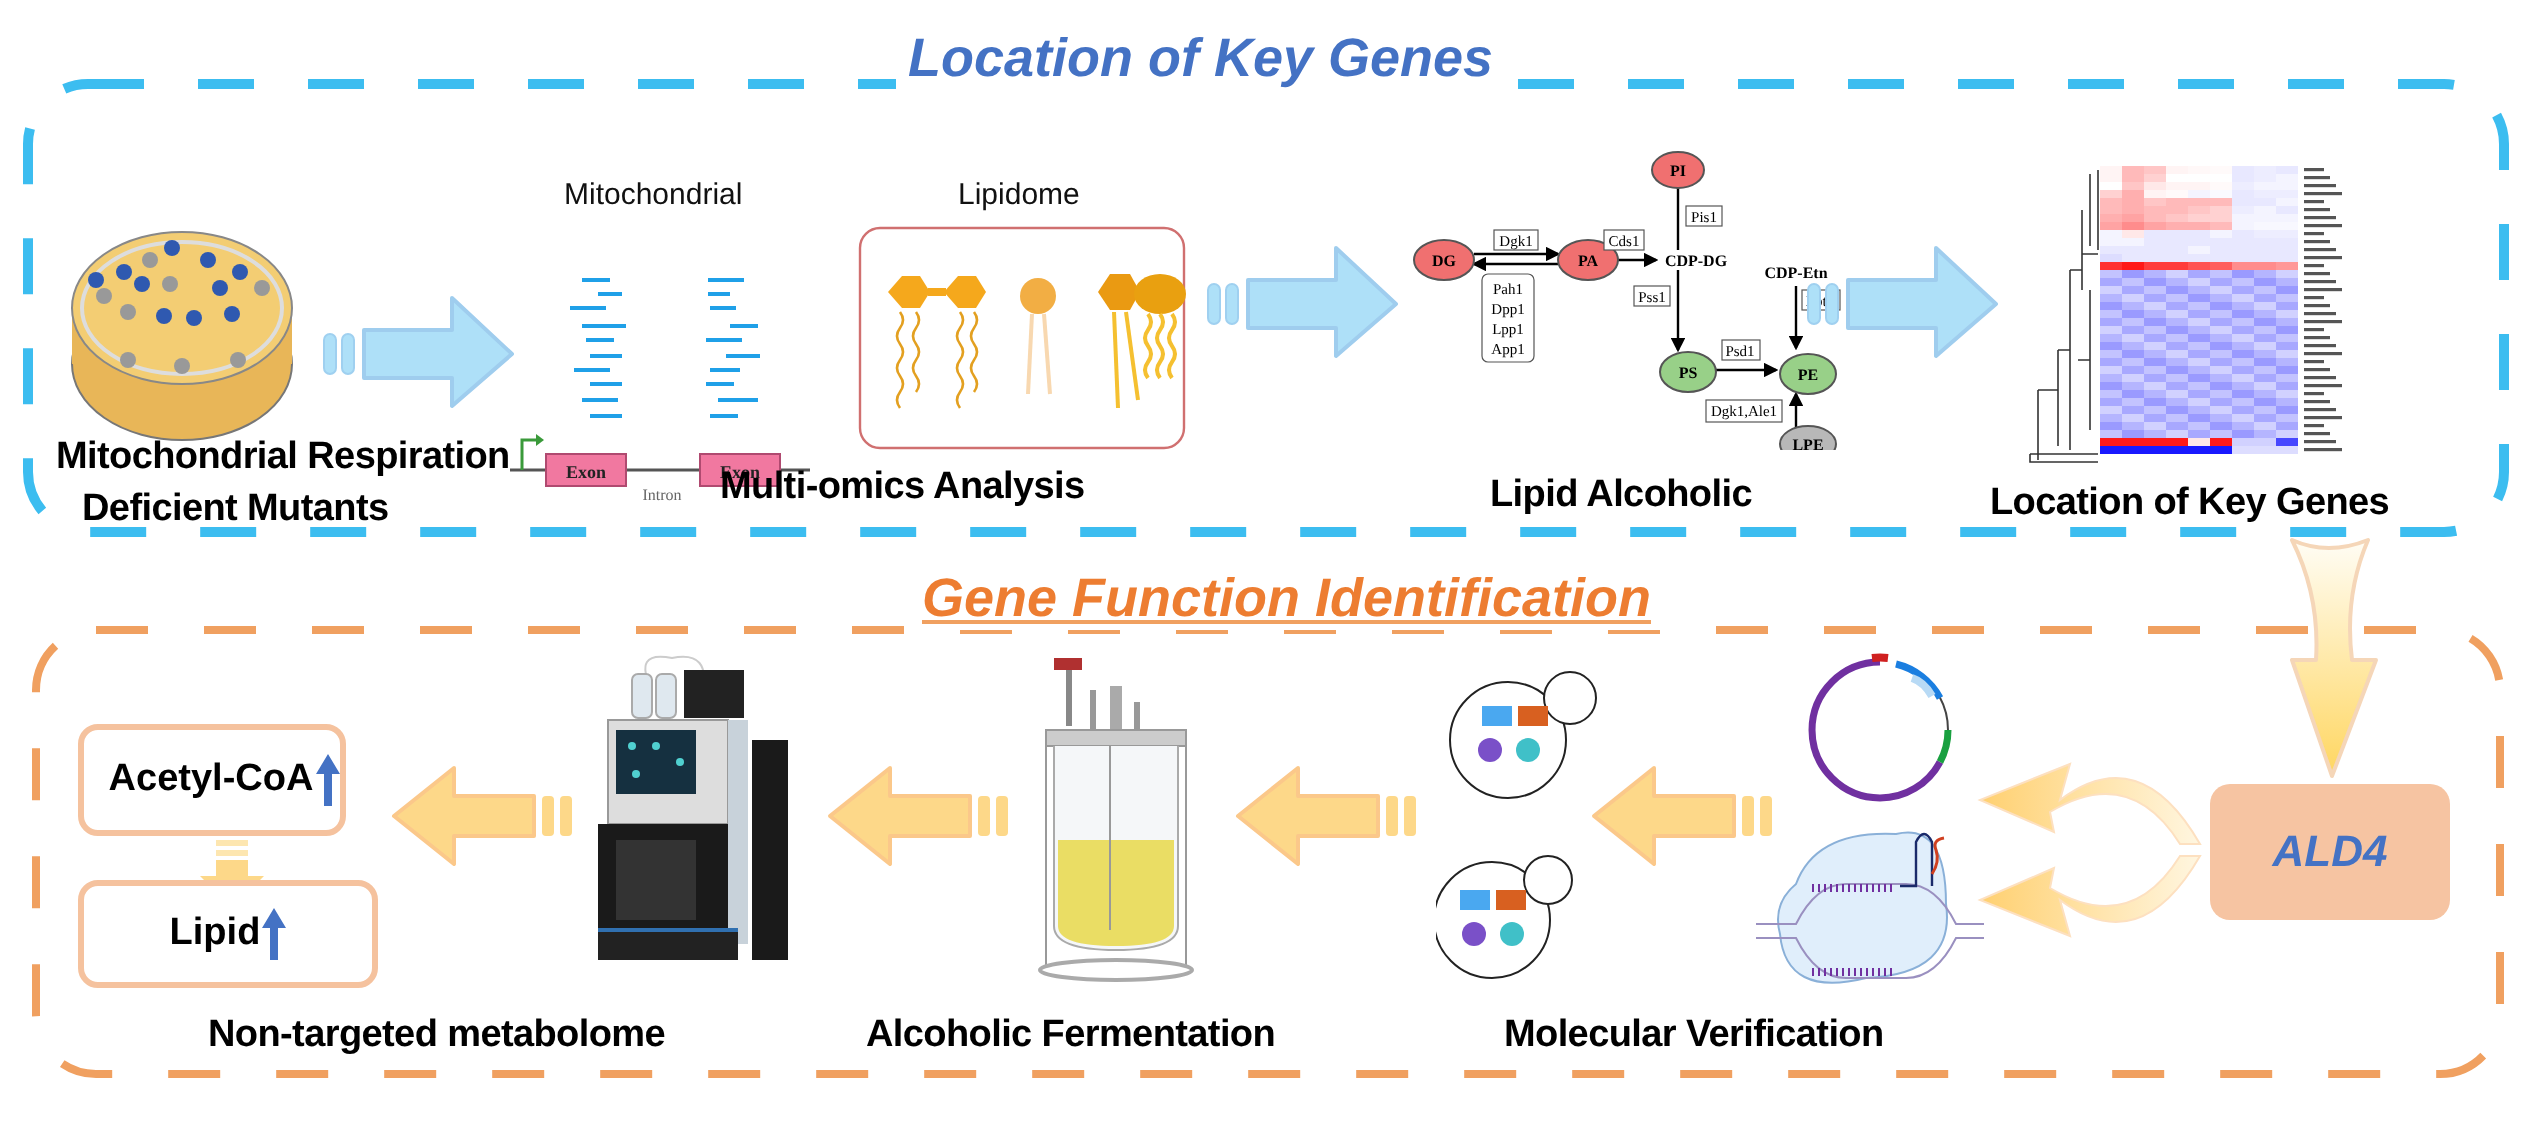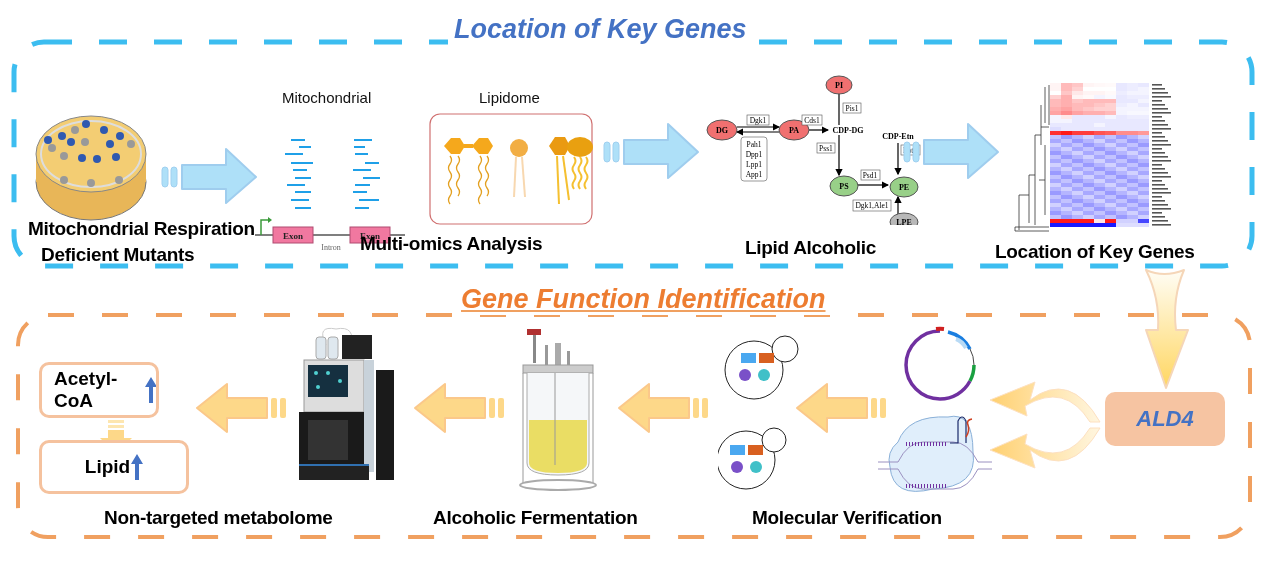--- a/index.html
+++ b/index.html
@@ -3,21 +3,21 @@
 <meta charset="utf-8">
 <style>
   html,body{margin:0;padding:0;background:#fff;}
   body{width:1268px;height:563px;position:relative;overflow:hidden;font-family:"Liberation Sans",sans-serif;}
   .abs{position:absolute;}
   .section-title{position:absolute;font-style:italic;font-weight:bold;font-size:27px;white-space:nowrap;background:#fff;padding:0 6px;}
   .caption{position:absolute;font-weight:bold;font-size:19px;color:#000;white-space:nowrap;letter-spacing:-0.3px;}
   .sub{position:absolute;font-size:15px;color:#111;white-space:nowrap;}
   svg text{font-family:"Liberation Serif",serif;}
   .box{position:absolute;border:3px solid #f5c29e;border-radius:10px;background:#fff;box-sizing:border-box;display:flex;align-items:center;justify-content:center;font-weight:bold;font-size:19px;color:#000;}
-  .ald4{position:absolute;left:1105px;top:392px;width:120px;height:54px;background:#f6c4a2;border-radius:10px;display:flex;align-items:center;justify-content:center;font-style:italic;font-weight:bold;font-size:22px;color:#4472c4;}
+  .ald4{position:absolute;left:1105px;top:392px;width:120px;height:68px;background:#f6c4a2;border-radius:10px;display:flex;align-items:center;justify-content:center;font-style:italic;font-weight:bold;font-size:22px;color:#4472c4;}
 </style>
 </head>
 <body>
 
 <svg class="abs" style="left:0;top:0" width="1268" height="563">
 
   <rect x="14" y="42" width="1238" height="224" rx="30" ry="30" fill="none" stroke="#3cbdf0" stroke-width="5" stroke-dasharray="28 27"></rect>
 
   <rect x="18" y="315" width="1232" height="222" rx="30" ry="30" fill="none" stroke="#f0a060" stroke-width="4" stroke-dasharray="26 28"></rect>
 </svg>
@@ -689,21 +689,21 @@
   <rect x="3" y="140" width="70" height="15" fill="#222"></rect>
   <line x1="3" y1="140" x2="73" y2="140" stroke="#3070b0" stroke-width="2"></line>
 </svg>
 
 <svg class="abs" style="left:195px;top:380px" width="100" height="56">
   <path d="M72 18 H32 V4 L2 28 L32 52 V38 H72 Z" fill="#fdd889" stroke="#fbc88a" stroke-width="2" stroke-linejoin="round"></path>
   <rect x="76" y="18" width="6" height="20" rx="2" fill="#fdd889"></rect>
   <rect x="85" y="18" width="6" height="20" rx="2" fill="#fdd889"></rect>
 </svg>
 
-<div class="box" style="left:39px;top:362px;width:120px;height:56px;padding-left:12px;">
+<div class="box" style="left:39px;top:362px;width:134px;height:56px;padding-left:12px;">
   <span>Acetyl-CoA</span>
   <svg width="12" height="26" style="margin-left:1px;">
       <path d="M6 0 L12 10 H8 V26 H4 V10 H0 Z" fill="#4472c4"></path>
     </svg>
 </div>
 <svg class="abs" style="left:96px;top:418px" width="40" height="40">
   <rect x="12" y="2" width="16" height="3" fill="#fde6b0"></rect>
     <rect x="12" y="7" width="16" height="3" fill="#fde6b0"></rect>
   <path d="M12 12 H28 V20 H36 L20 36 L4 20 H12 Z" fill="#fdd889"></path>
 </svg>

